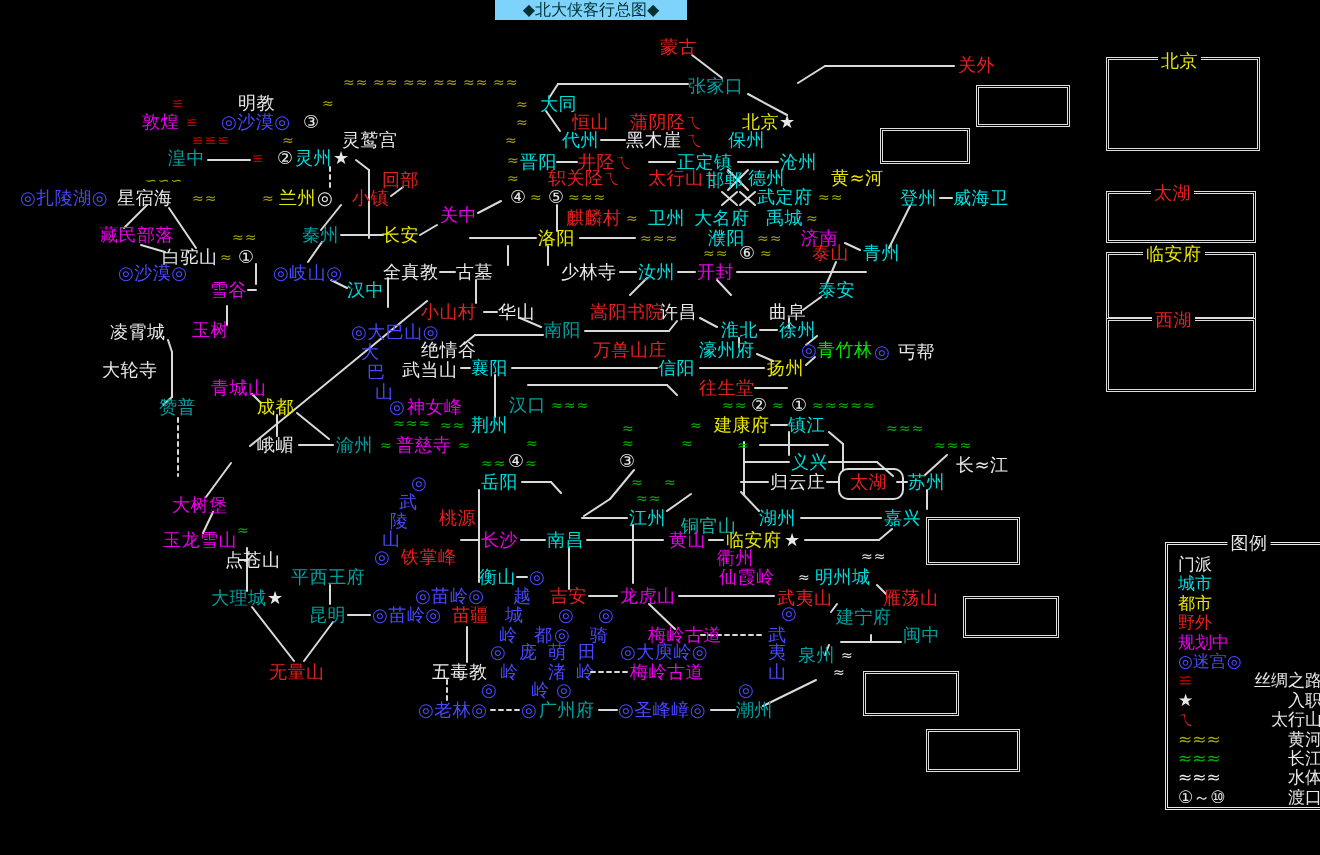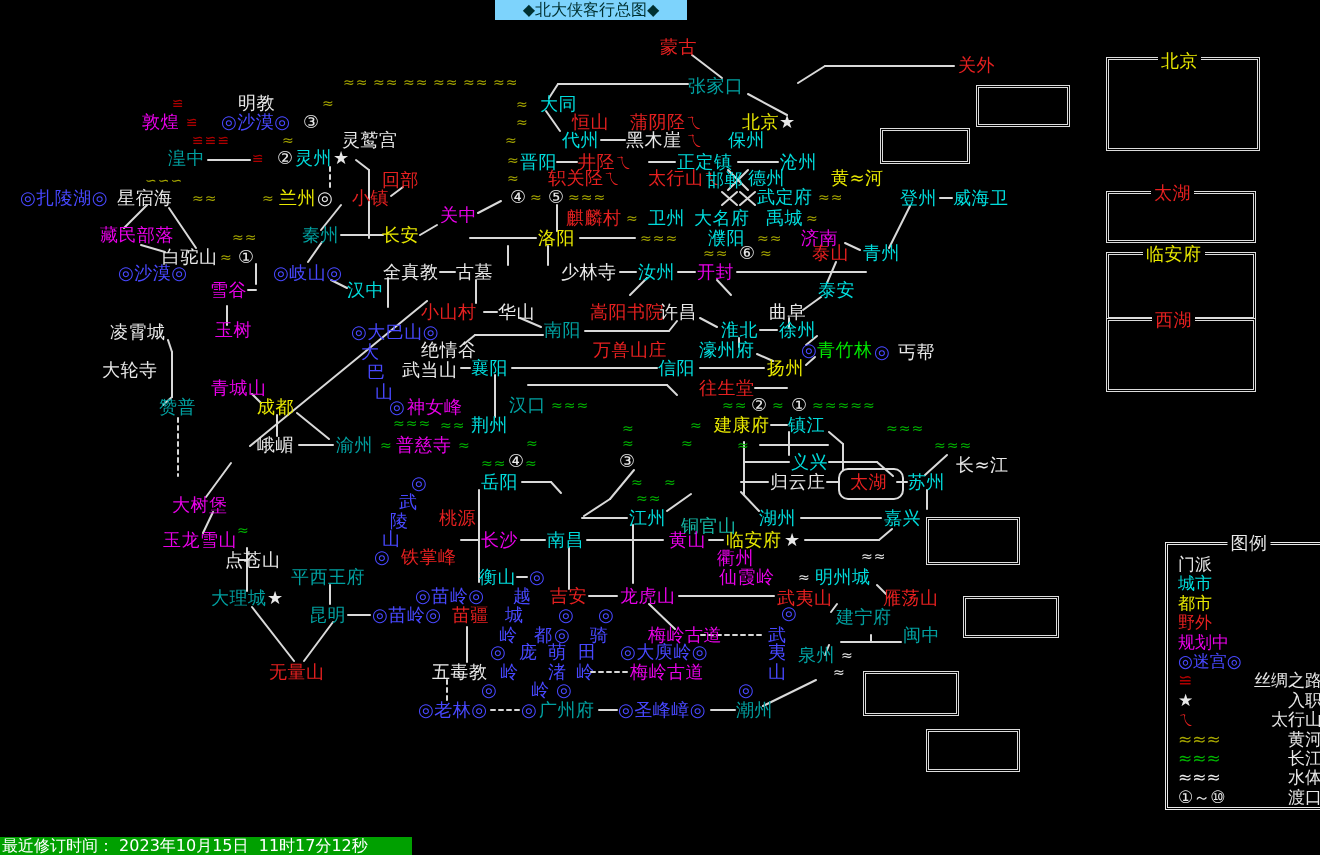--- a/index.html
+++ b/index.html
@@ -283,21 +283,21 @@
       <span class="lbl" style="left: 699px; top: 388px; color: rgb(230, 32, 32);">往生堂</span>
       <span class="lbl" style="left: 509px; top: 405px; color: rgb(0, 160, 160);">汉口</span>
       <span class="lbl" style="left: 471px; top: 425px; color: rgb(0, 220, 220);">荆州</span>
       <span class="lbl" style="left: 351px; top: 332px; color: rgb(72, 72, 255);">◎大巴山◎</span>
       <span class="lbl" style="left: 361px; top: 352px; color: rgb(72, 72, 255);">大</span>
       <span class="lbl" style="left: 367px; top: 372px; color: rgb(72, 72, 255);">巴</span>
       <span class="lbl" style="left: 375px; top: 392px; color: rgb(72, 72, 255);">山</span>
       <span class="lbl" style="left: 389px; top: 407px; color: rgb(72, 72, 255);">◎</span>
       <span class="lbl" style="left: 407px; top: 407px; color: rgb(232, 0, 232);">神女峰</span>
       <span class="lbl" style="left: 110px; top: 332px; color: rgb(232, 232, 232);">凌霄城</span>
-      <span class="lbl" style="left: 215px; top: 330px; color: rgb(232, 0, 232);">玉树</span>
+      <span class="lbl" style="left: 192px; top: 330px; color: rgb(232, 0, 232);">玉树</span>
       <span class="lbl" style="left: 102px; top: 370px; color: rgb(232, 232, 232);">大轮寺</span>
       <span class="lbl" style="left: 211px; top: 388px; color: rgb(232, 0, 232);">青城山</span>
       <span class="lbl" style="left: 159px; top: 407px; color: rgb(0, 160, 160);">赞普</span>
       <span class="lbl" style="left: 257px; top: 407px; color: rgb(232, 232, 0);">成都</span>
       <span class="lbl" style="left: 257px; top: 445px; color: rgb(232, 232, 232);">峨嵋</span>
       <span class="lbl" style="left: 336px; top: 445px; color: rgb(0, 160, 160);">渝州</span>
       <span class="lbl wave" style="left: 380px; top: 445px; color: rgb(0, 180, 0);">≈</span>
       <span class="lbl" style="left: 396px; top: 445px; color: rgb(232, 0, 232);">普慈寺</span>
       <span class="lbl wave" style="left: 393px; top: 423px; color: rgb(0, 180, 0);">≈≈≈</span>
       <span class="lbl wave" style="left: 440px; top: 425px; color: rgb(0, 180, 0);">≈≈</span>
@@ -452,14 +452,13 @@
         <div class="legrow"><span style="color: rgb(72, 72, 255);">◎迷宫◎</span></div>
         <div class="legrow"><span style="color: rgb(176, 0, 0);">≌</span><span class="rt" style="color: rgb(232, 232, 232);">丝绸之路</span></div>
         <div class="legrow"><span style="color: rgb(232, 232, 232);">★</span><span class="rt" style="color: rgb(232, 232, 232);">入职</span></div>
         <div class="legrow"><span style="color: rgb(230, 32, 32);">ㄟ</span><span class="rt" style="color: rgb(232, 232, 232);">太行山</span></div>
         <div class="legrow"><span style="color: rgb(166, 166, 0);">≈≈≈</span><span class="rt" style="color: rgb(232, 232, 232);">黄河</span></div>
         <div class="legrow"><span style="color: rgb(0, 180, 0);">≈≈≈</span><span class="rt" style="color: rgb(232, 232, 232);">长江</span></div>
         <div class="legrow"><span style="color: rgb(232, 232, 232);">≈≈≈</span><span class="rt" style="color: rgb(232, 232, 232);">水体</span></div>
         <div class="legrow"><span style="color: rgb(232, 232, 232);">①～⑩</span><span class="rt" style="color: rgb(232, 232, 232);">渡口</span></div>
       </div>
   </div>
-  <div id="footer" style="left: 0px; bottom: 0px; width: 410px; height: 18px; background: rgb(0, 160, 0); color: rgb(255, 255, 255);">最近修订时间： 2023年10月15日  11时17分12秒</div>
 </div>
 
 </body></html>

